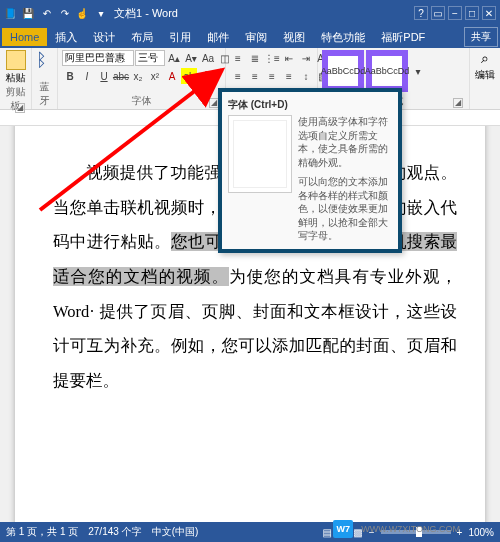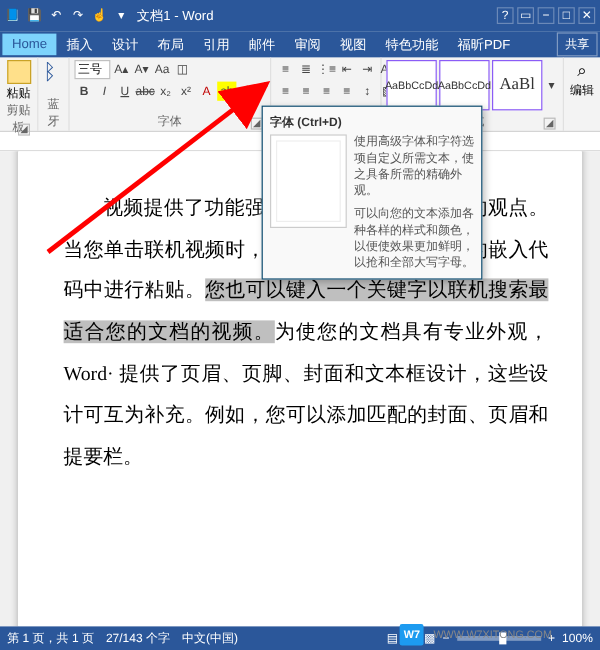--- a/index.html
+++ b/index.html
@@ -5,46 +5,46 @@
   * { margin: 0; padding: 0; box-sizing: border-box; }
   body { font-family: "Microsoft YaHei", Arial, sans-serif; font-size: 11px; background: #fff; width: 500px; height: 542px; overflow: hidden; position: relative; }
   .titlebar { background: #2b579a; color: #fff; height: 26px; display: flex; align-items: center; padding: 0 4px; gap: 6px; }
   .titlebar .ql { display: flex; gap: 4px; align-items: center; }
   .titlebar .ql span { width: 14px; height: 14px; display: inline-flex; align-items: center; justify-content: center; font-size: 10px; }
   .titlebar .title { flex: 1; text-align: left; font-size: 11px; }
   .titlebar .winbtns { display: flex; gap: 3px; }
   .titlebar .winbtns span { width: 14px; height: 14px; display: inline-flex; align-items: center; justify-content: center; font-size: 10px; border: 1px solid rgba(255,255,255,0.3); }
   .menubar { background: #2b579a; color: #fff; height: 22px; display: flex; align-items: center; padding: 0 2px; }
   .menubar .tab { padding: 3px 8px; font-size: 11px; cursor: pointer; }
-  .menubar .tab.active { background: #7dd3fc; color: #2b579a; }
+  .menubar .tab.active { background: #eab308; color: #2b579a; }
   .menubar .share { margin-left: auto; padding: 2px 6px; border: 1px solid rgba(255,255,255,0.4); font-size: 10px; }
   .ribbon { background: #f3f3f3; border-bottom: 1px solid #d4d4d4; height: 62px; display: flex; position: relative; }
   .group { border-right: 1px solid #e0e0e0; padding: 2px 4px 0 4px; display: flex; flex-direction: column; height: 100%; }
   .group .body { flex: 1; display: flex; align-items: flex-start; gap: 2px; }
   .group .label { font-size: 10px; color: #666; text-align: center; padding-bottom: 1px; position: relative; }
   .group .label .launcher { position: absolute; right: 2px; bottom: 1px; font-size: 8px; color: #666; cursor: pointer; border: 1px solid #bbb; width: 10px; height: 10px; line-height: 8px; }
   .bigbtn { display: flex; flex-direction: column; align-items: center; justify-content: center; width: 30px; font-size: 10px; gap: 1px; }
   .bigbtn .ico { width: 20px; height: 20px; background: #ffe08a; border: 1px solid #c9a227; }
   .fontrow { display: flex; flex-direction: column; gap: 2px; }
   .fontrow .row1, .fontrow .row2 { display: flex; gap: 1px; align-items: center; }
   .sel { border: 1px solid #c0c0c0; background: #fff; font-size: 10px; padding: 0 2px; height: 16px; display: inline-flex; align-items: center; }
   .ibtn { width: 16px; height: 16px; border: 1px solid transparent; display: inline-flex; align-items: center; justify-content: center; font-size: 10px; color: #444; cursor: pointer; }
-  .stylebox { border: 1px solid #8b5cf6; background: #fff; width: 42px; height: 42px; display: inline-flex; flex-direction: column; align-items: center; justify-content: center; font-size: 9px; color: #333; }
+  .stylebox { border: 6px solid #8b5cf6; background: #fff; width: 42px; height: 42px; display: inline-flex; flex-direction: column; align-items: center; justify-content: center; font-size: 9px; color: #333; }
   .stylebox.big { font-size: 14px; font-family: "SimSun"; }
   .ruler { height: 16px; background: #fff; border-bottom: 1px solid #dcdcdc; }
   .docarea { position: absolute; top: 126px; bottom: 20px; left: 0; right: 0; background: #f0f0f0; overflow: hidden; }
   .page { background: #fff; margin: -40px auto 0 auto; width: 470px; min-height: 600px; box-shadow: 0 0 6px rgba(0,0,0,0.3); padding: 70px 28px 0 38px; position: relative; }
   .para { font-family: "SimSun", serif; font-size: 16.5px; line-height: 2.1; color: #000; text-indent: 2em; text-align: justify; }
   .hilite { background: #bfbfbf; }
   .statusbar { position: absolute; bottom: 0; left: 0; right: 0; height: 20px; background: #2b579a; color: #fff; display: flex; align-items: center; font-size: 10px; padding: 0 6px; gap: 10px; }
   .statusbar .seg { white-space: nowrap; }
   .statusbar .right { margin-left: auto; display: flex; gap: 6px; align-items: center; }
   .zoom { width: 70px; height: 4px; background: rgba(255,255,255,0.4); position: relative; }
   .zoom .thumb { position: absolute; left: 50%; top: -3px; width: 6px; height: 10px; background: #fff; }
-  .tooltip { position: absolute; top: 88px; left: 218px; width: 184px; background: #f9f9f9; border: 1px solid #0c4a6e; box-shadow: 2px 2px 6px rgba(0,0,0,0.25); padding: 6px; font-size: 10px; color: #555; z-index: 50; }
+  .tooltip { position: absolute; top: 88px; left: 218px; width: 184px; background: #f9f9f9; border: 4px solid #0c4a6e; box-shadow: 2px 2px 6px rgba(0,0,0,0.25); padding: 6px; font-size: 10px; color: #555; z-index: 50; }
   .tooltip .tt-title { font-weight: bold; color: #333; margin-bottom: 3px; }
   .tooltip .tt-body { display: flex; gap: 6px; }
   .tooltip .tt-img { width: 64px; height: 78px; background: #fff; border: 1px solid #ccc; flex-shrink: 0; position: relative; }
   .tooltip .tt-img::before { content: ""; position: absolute; inset: 4px; border: 1px solid #eee; }
   .tooltip .tt-text { line-height: 1.35; }
   .arrow { position: absolute; z-index: 60; pointer-events: none; top: 40px; left: 30px; }
   .watermark { position: absolute; bottom: 4px; right: 40px; display: flex; align-items: center; gap: 4px; font-size: 12px; color: #333; font-weight: bold; z-index: 70; pointer-events: none; }
   .watermark .logo { width: 20px; height: 18px; background: #1d9bf0; border-radius: 2px; color: #fff; display: inline-flex; align-items: center; justify-content: center; font-size: 9px; }
   .url { color: #888; font-size: 9px; margin-left: 4px; font-weight: normal; }
 </style>
@@ -101,20 +101,21 @@
         <div style="width:18px;height:22px;color:#2b579a;font-size:18px">ᛒ</div>
       </div>
     </div>
     <div class="label">蓝牙</div>
   </div>
 
   <div class="group" style="width:168px">
     <div class="body">
       <div class="fontrow">
         <div class="row1">
+          <span class="sel" style="width:72px">阿里巴巴普惠</span>
           <span class="sel" style="width:30px">三号</span>
           <span class="ibtn">A▴</span>
           <span class="ibtn">A▾</span>
           <span class="ibtn">Aa</span>
           <span class="ibtn">◫</span>
         </div>
         <div class="row2">
           <span class="ibtn" style="font-weight:bold">B</span>
           <span class="ibtn" style="font-style:italic">I</span>
           <span class="ibtn" style="text-decoration:underline">U</span>
@@ -159,25 +160,20 @@
   <div class="group" style="flex:1;min-width:120px">
     <div class="body" style="gap:2px">
       <div style="display:flex;flex-direction:column;align-items:center">
         <div class="stylebox">
             <span>AaBbCcDd</span>
           </div>
       </div>
       <div style="display:flex;flex-direction:column;align-items:center">
         <div class="stylebox">
             <span>AaBbCcDd</span>
-          </div>
-      </div>
-      <div style="display:flex;flex-direction:column;align-items:center">
-        <div class="stylebox big">
-            <span>AaBl</span>
           </div>
       </div>
       <span class="ibtn" style="height:42px">▾</span>
     </div>
     <div class="label"><span>样式</span><span class="launcher">◢</span></div>
   </div>
 
   <div class="group" style="width:30px;border-right:none">
     <div class="body">
       <div class="bigbtn">

